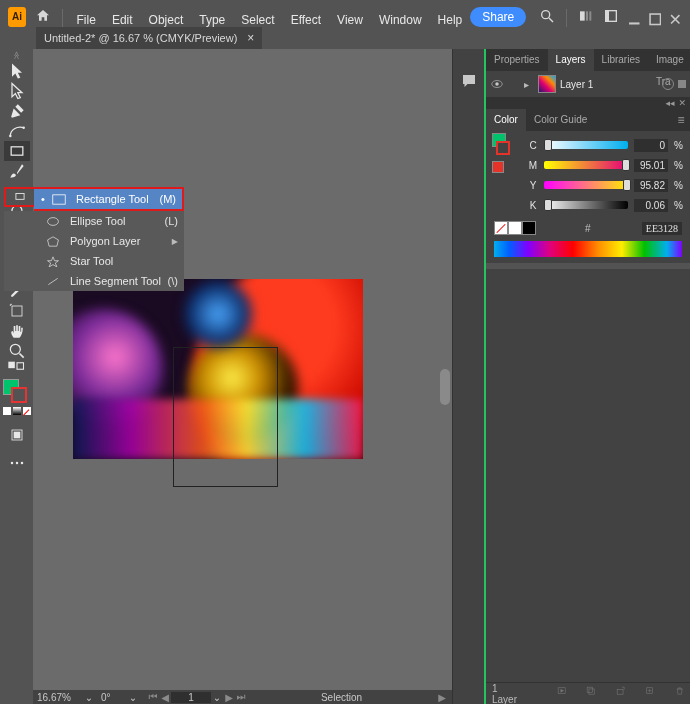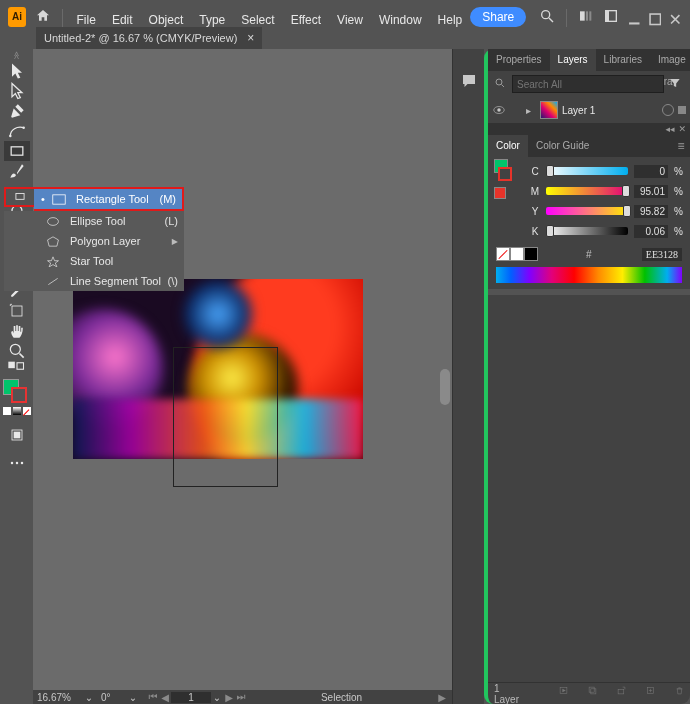--- a/index.html
+++ b/index.html
@@ -63,21 +63,21 @@
   .scrollbar-bottom .dd { width: 12px; text-align: center; cursor: pointer; }
   .scrollbar-bottom .nav { width: 12px; text-align: center; color: #8a8a8a; cursor: pointer; }
   .scrollbar-bottom .pagefield { width: 40px; background: #2f2f2f; text-align: center; }
   .scrollbar-bottom .status { flex: 1; text-align: center; }
 
   
   .mini-strip { width: 32px; background: #424242; border-left: 1px solid #323232; }
   .mini-strip .stack { height: 40px; display: flex; align-items: center; justify-content: center; }
 
   
-  .panels { width: 206px; background: #424242; display: flex; flex-direction: column; border-left: 4px solid #22c55e; border-radius: 9px; }
+  .panels { width: 206px; background: #424242; display: flex; flex-direction: column; border-left: 2px solid #22c55e; }
   .panel-tabs { display: flex; height: 22px; background: #323232; align-items: center; font-size: 10px; }
   .panel-tab { padding: 0 8px; height: 22px; line-height: 22px; color: #aaa; cursor: pointer; }
   .panel-tab.active { background: #424242; color: #fff; }
   .panel-menu { margin-left: auto; width: 18px; text-align: center; color: #999; cursor: pointer; font-size: 12px; }
 
   .layers-search { display: flex; align-items: center; padding: 4px 6px; gap: 4px; }
   .layers-search .icon { width: 14px; height: 14px; }
   .layers-search input { flex: 1; background: #2f2f2f; border: 1px solid #1f1f1f; color: #999; font-size: 10px; padding: 2px 4px; height: 18px; }
   .layers-search .filter { width: 16px; height: 16px; }
 
@@ -421,34 +421,20 @@
   <div class="panels">
 
     <div class="panel-tabs">
       <div class="panel-tab">Properties</div>
       <div class="panel-tab active">Layers</div>
       <div class="panel-tab">Libraries</div>
       <div class="panel-tab">Image Tra</div>
 
     </div>
 
-    <div class="layers-search">
-      <span class="icon">
-        <svg viewBox="0 0 24 24" width="12" height="12">
-            <circle cx="10" cy="10" r="6" fill="none" stroke="#999" stroke-width="2"></circle>
-            <line x1="15" y1="15" x2="20" y2="20" stroke="#999" stroke-width="2"></line>
-          </svg>
-      </span>
-      <input placeholder="Search All" style="">
-      <span class="filter">
-        <svg viewBox="0 0 24 24" width="14" height="14">
-            <path fill="#c8c8c8" d="M4 5h16l-6 8v6l-4-2v-4z"></path>
-          </svg>
-      </span>
-    </div>
 
     <div class="layers-body">
       <div class="layer-row">
         <span class="eye">
           <svg viewBox="0 0 24 24" width="14" height="14">
               <ellipse cx="12" cy="12" rx="9" ry="6" fill="none" stroke="#c8c8c8"></ellipse>
               <circle cx="12" cy="12" r="3" fill="#c8c8c8"></circle>
             </svg>
         </span>
         <span style="width:12px"></span>

